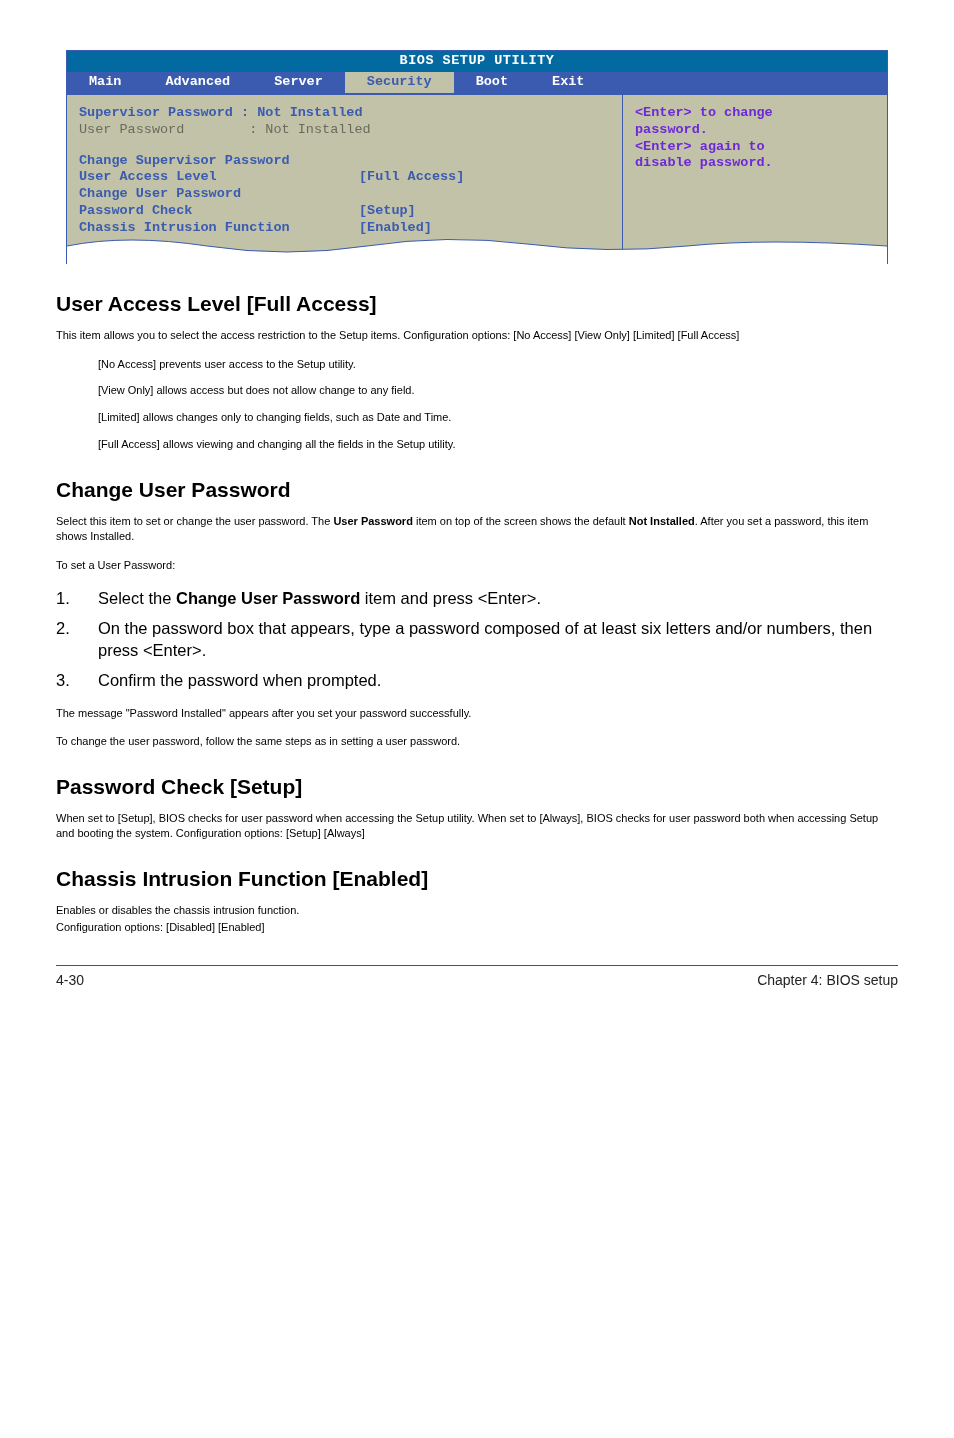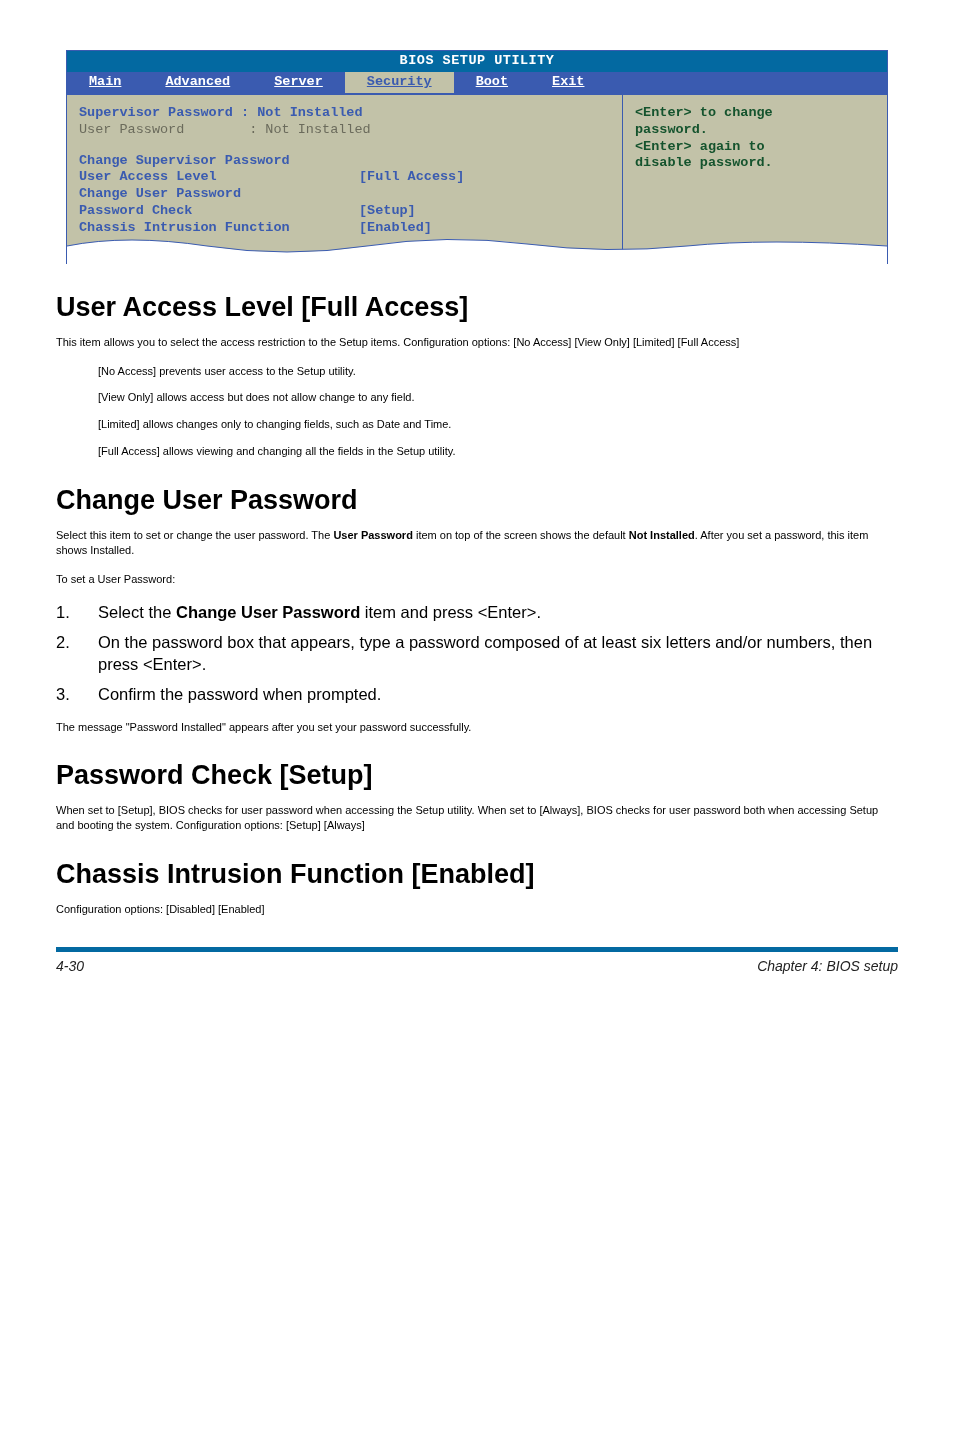--- a/index.html
+++ b/index.html
@@ -31,21 +31,20 @@
   }
   .bios-tabs {
     background: #3a5bb0;
     display: flex;
     padding: 0 0 2px 0;
   }
   .bios-tab {
     color: #fff;
     padding: 2px 22px;
     font-weight: bold;
-    text-decoration: underline;
   }
   .bios-tab.active {
     background: #c2c2a8;
     color: #3a5bb0;
   }
   .bios-body {
     display: flex;
     background: #c2c2a8;
     position: relative;
   }
@@ -54,41 +53,41 @@
     padding: 10px 12px 0 12px;
     color: #3a5bb0;
     height: 168px;
     position: relative;
     overflow: hidden;
   }
   .bios-right {
     width: 265px;
     border-left: 1px solid #3a5bb0;
     padding: 10px 12px 0 12px;
-    color: #14532d;
+    color: #6d28d9;
     font-weight: bold;
     height: 168px;
     position: relative;
     overflow: hidden;
   }
   .bios-row {
     display: flex;
     white-space: pre;
   }
   .bios-label { width: 280px; font-weight: bold; }
   .bios-val { font-weight: bold; }
   .bios-gray { color: #6b6b5c; }
   .wave-cut {
     position: absolute;
     left: 0; right: 0; bottom: -1px;
     height: 34px;
     pointer-events: none;
   }
   h2.section {
-    font-size: 27px;
+    font-size: 21px;
     font-weight: bold;
     margin: 26px 0 12px 0;
   }
   p.body {
     font-size: 11px;
     line-height: 1.35;
     margin: 0 0 14px 0;
   }
   .indent-list p.body {
     margin-left: 42px;
@@ -101,28 +100,27 @@
     padding: 0;
     list-style: none;
   }
   ol.steps li {
     display: flex;
     margin-bottom: 8px;
   }
   ol.steps .num { width: 42px; flex-shrink: 0; }
   ol.steps .txt { flex: 1; }
   .footer {
-    border-top: 5px solid #0369a1;
+    border-top: 1px solid #0369a1;
     margin: 30px 56px 0 56px;
     padding-top: 6px;
     font-size: 14px;
     color: #222;
     display: flex;
     justify-content: space-between;
-    font-style: italic;
   }
 </style>
 </head>
 <body>
 
 <div class="page">
 
   <div class="bios-box">
     <div class="bios-title">BIOS SETUP UTILITY</div>
     <div class="bios-tabs">
@@ -194,25 +192,27 @@
     <li>
         <span class="num">2.</span>
         <span class="txt">On the password box that appears, type a password composed of at least six letters and/or numbers, then press &lt;Enter&gt;.</span>
       </li>
     <li>
         <span class="num">3.</span>
         <span class="txt">Confirm the password when prompted.</span>
       </li>
   </ol>
   <p class="body">The message "Password Installed" appears after you set your password successfully.</p>
+  <p class="body">To change the user password, follow the same steps as in setting a user password.</p>
 
   <h2 class="section">Password Check [Setup]</h2>
   <p class="body">When set to [Setup], BIOS checks for user password when accessing the Setup utility. When set to [Always], BIOS checks for user password both when accessing Setup and booting the system. Configuration options: [Setup] [Always]</p>
 
   <h2 class="section">Chassis Intrusion Function [Enabled]</h2>
+  <p class="body" style="margin-bottom:2px">Enables or disables the chassis intrusion function.</p>
   <p class="body">Configuration options: [Disabled] [Enabled]</p>
 
 </div>
 
 <div class="footer">
   <span>4-30</span>
   <span>Chapter 4: BIOS setup</span>
 </div>
 
 </body></html>

